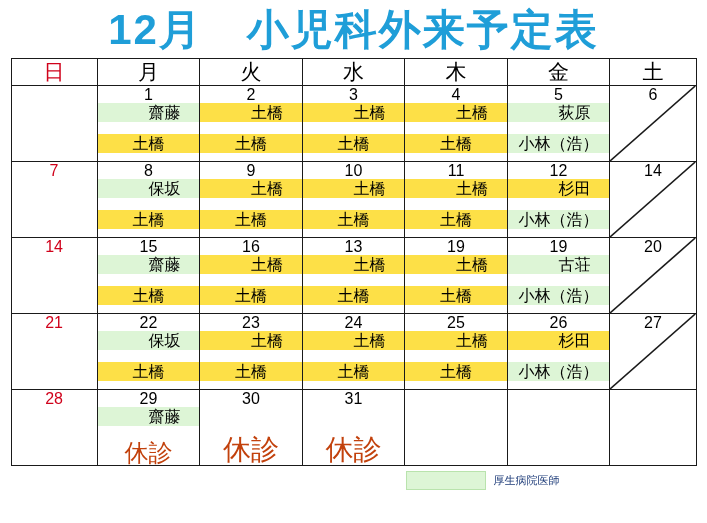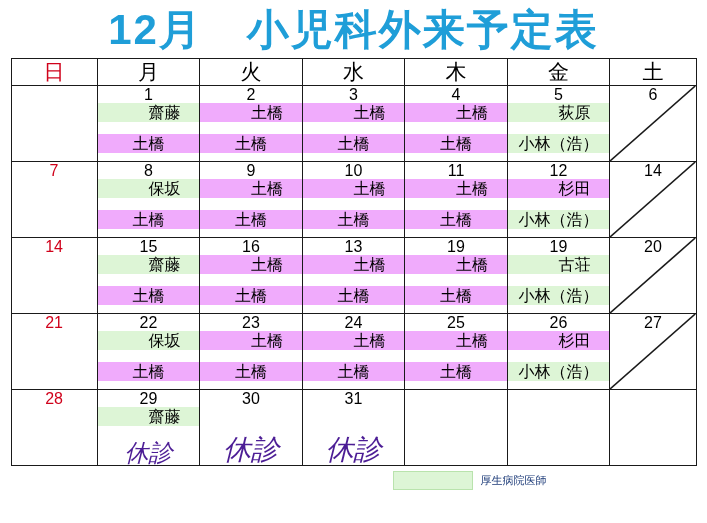--- a/index.html
+++ b/index.html
@@ -78,26 +78,25 @@
     height: 12px;
   }
   .pm {
     font-size: 16px;
     line-height: 19px;
     height: 19px;
   }
   .hol {
     font-size: 24px;
     line-height: 30px;
-    color: #4c1d95;
-    font-style: italic;
+    color: #c2410c;
   }
   
   .bg-green { background: #ddf5d6; }
-  .bg-cyan  { background: #f0abfc; }
+  .bg-cyan  { background: #fde047; }
   .bg-white { background: #ffffff; }
 
   
   .slash {
     position: absolute;
     left: 0; top: 0; right: 0; bottom: 0;
     pointer-events: none;
   }
   .slash svg { display: block; width: 100%; height: 100%; }
 
@@ -119,21 +118,21 @@
   .legend-left {
     position: absolute;
     left: 96px;
     top: 2px;
     font-size: 16px;
     line-height: 21px;
     color: #000;
   }
   .legend-right {
     position: absolute;
-    left: 382px;
+    left: 395px;
     top: 0px;
     width: 290px;
   }
   .lg-row {
     display: flex;
     align-items: center;
     height: 21px;
   }
   .sw {
     width: 78px;

